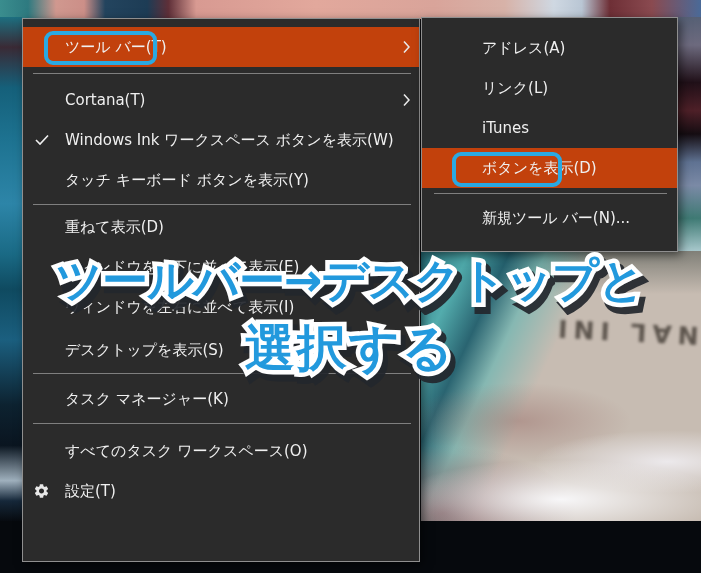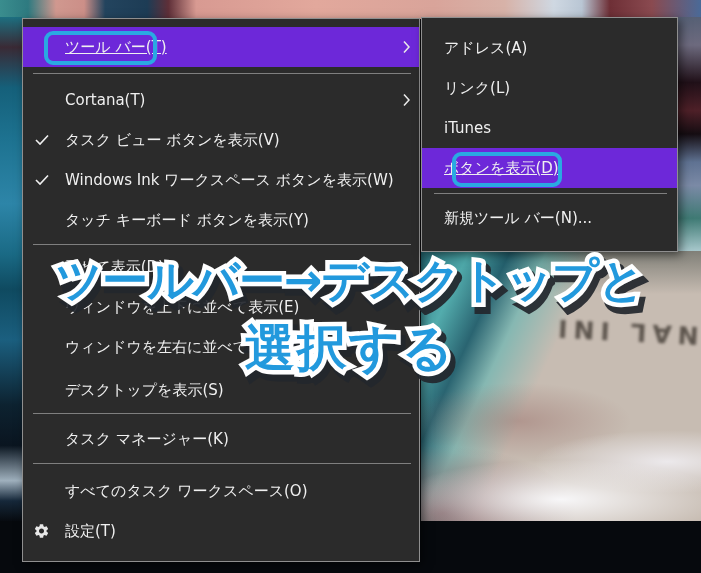--- a/index.html
+++ b/index.html
@@ -58,22 +58,22 @@
     background:#2b2b2b;border:1px solid #8f8f8f;
     box-shadow:3px 3px 9px rgba(0,0,0,.5);
     color:#f0f0f0;font-size:15px;
   }
   #main-menu{left:22px;top:18px;width:398px;height:544px;padding-top:8px;}
   #toolbar-submenu{left:421px;top:17px;width:257px;height:235px;padding-top:10px;}
   .mi{
     position:relative;height:40px;display:flex;align-items:center;
     padding-left:42px;white-space:nowrap;
   }
-  #toolbar-submenu .mi{padding-left:22px;}
-  .mi.hl{background:#6d28d9;text-decoration:underline;}
+  #toolbar-submenu .mi{padding-left:60px;}
+  .mi.hl{background:#c2410c;}
   .sep{height:1px;background:#7f7f7f;margin:0 8px 0 10px;}
   .sep.s1{margin-top:6px;margin-bottom:6px;}
   .sep.s2{margin-top:4px;margin-bottom:2px;}
   .sep.s3{margin-top:3px;margin-bottom:5px;}
   .sep.s4{margin-top:4px;margin-bottom:7px;}
   .sep.sub{margin:5px 10px 4px 12px;}
   .mi .mark{position:absolute;left:12px;top:50%;transform:translateY(-50%);display:flex;}
   .mi .gearwrap{position:absolute;left:10px;top:50%;transform:translateY(-50%);display:flex;}
   .mi .arrow{position:absolute;right:9px;top:50%;transform:translateY(-50%);display:flex;}
   .mt2{margin-top:3px;}
@@ -127,28 +127,20 @@
 
   <div class="mi">
     <span>Cortana(T)</span>
     <span class="arrow">
       <svg width="7" height="13" viewBox="0 0 7 13">
           <polyline points="1,1 6,6.5 1,12" fill="none" stroke="#e8e8e8" stroke-width="1.6"></polyline>
         </svg>
     </span>
   </div>
 
-  <div class="mi">
-    <span class="mark">
-      <svg width="14" height="11" viewBox="0 0 14 11">
-          <polyline points="1,5.5 5,9.5 13,1" fill="none" stroke="#f0f0f0" stroke-width="1.6"></polyline>
-        </svg>
-    </span>
-    <span>タスク ビュー ボタンを表示(V)</span>
-  </div>
 
   <div class="mi">
     <span class="mark">
       <svg width="14" height="11" viewBox="0 0 14 11">
           <polyline points="1,5.5 5,9.5 13,1" fill="none" stroke="#f0f0f0" stroke-width="1.6"></polyline>
         </svg>
     </span>
     <span>Windows Ink ワークスペース ボタンを表示(W)</span>
   </div>
 

